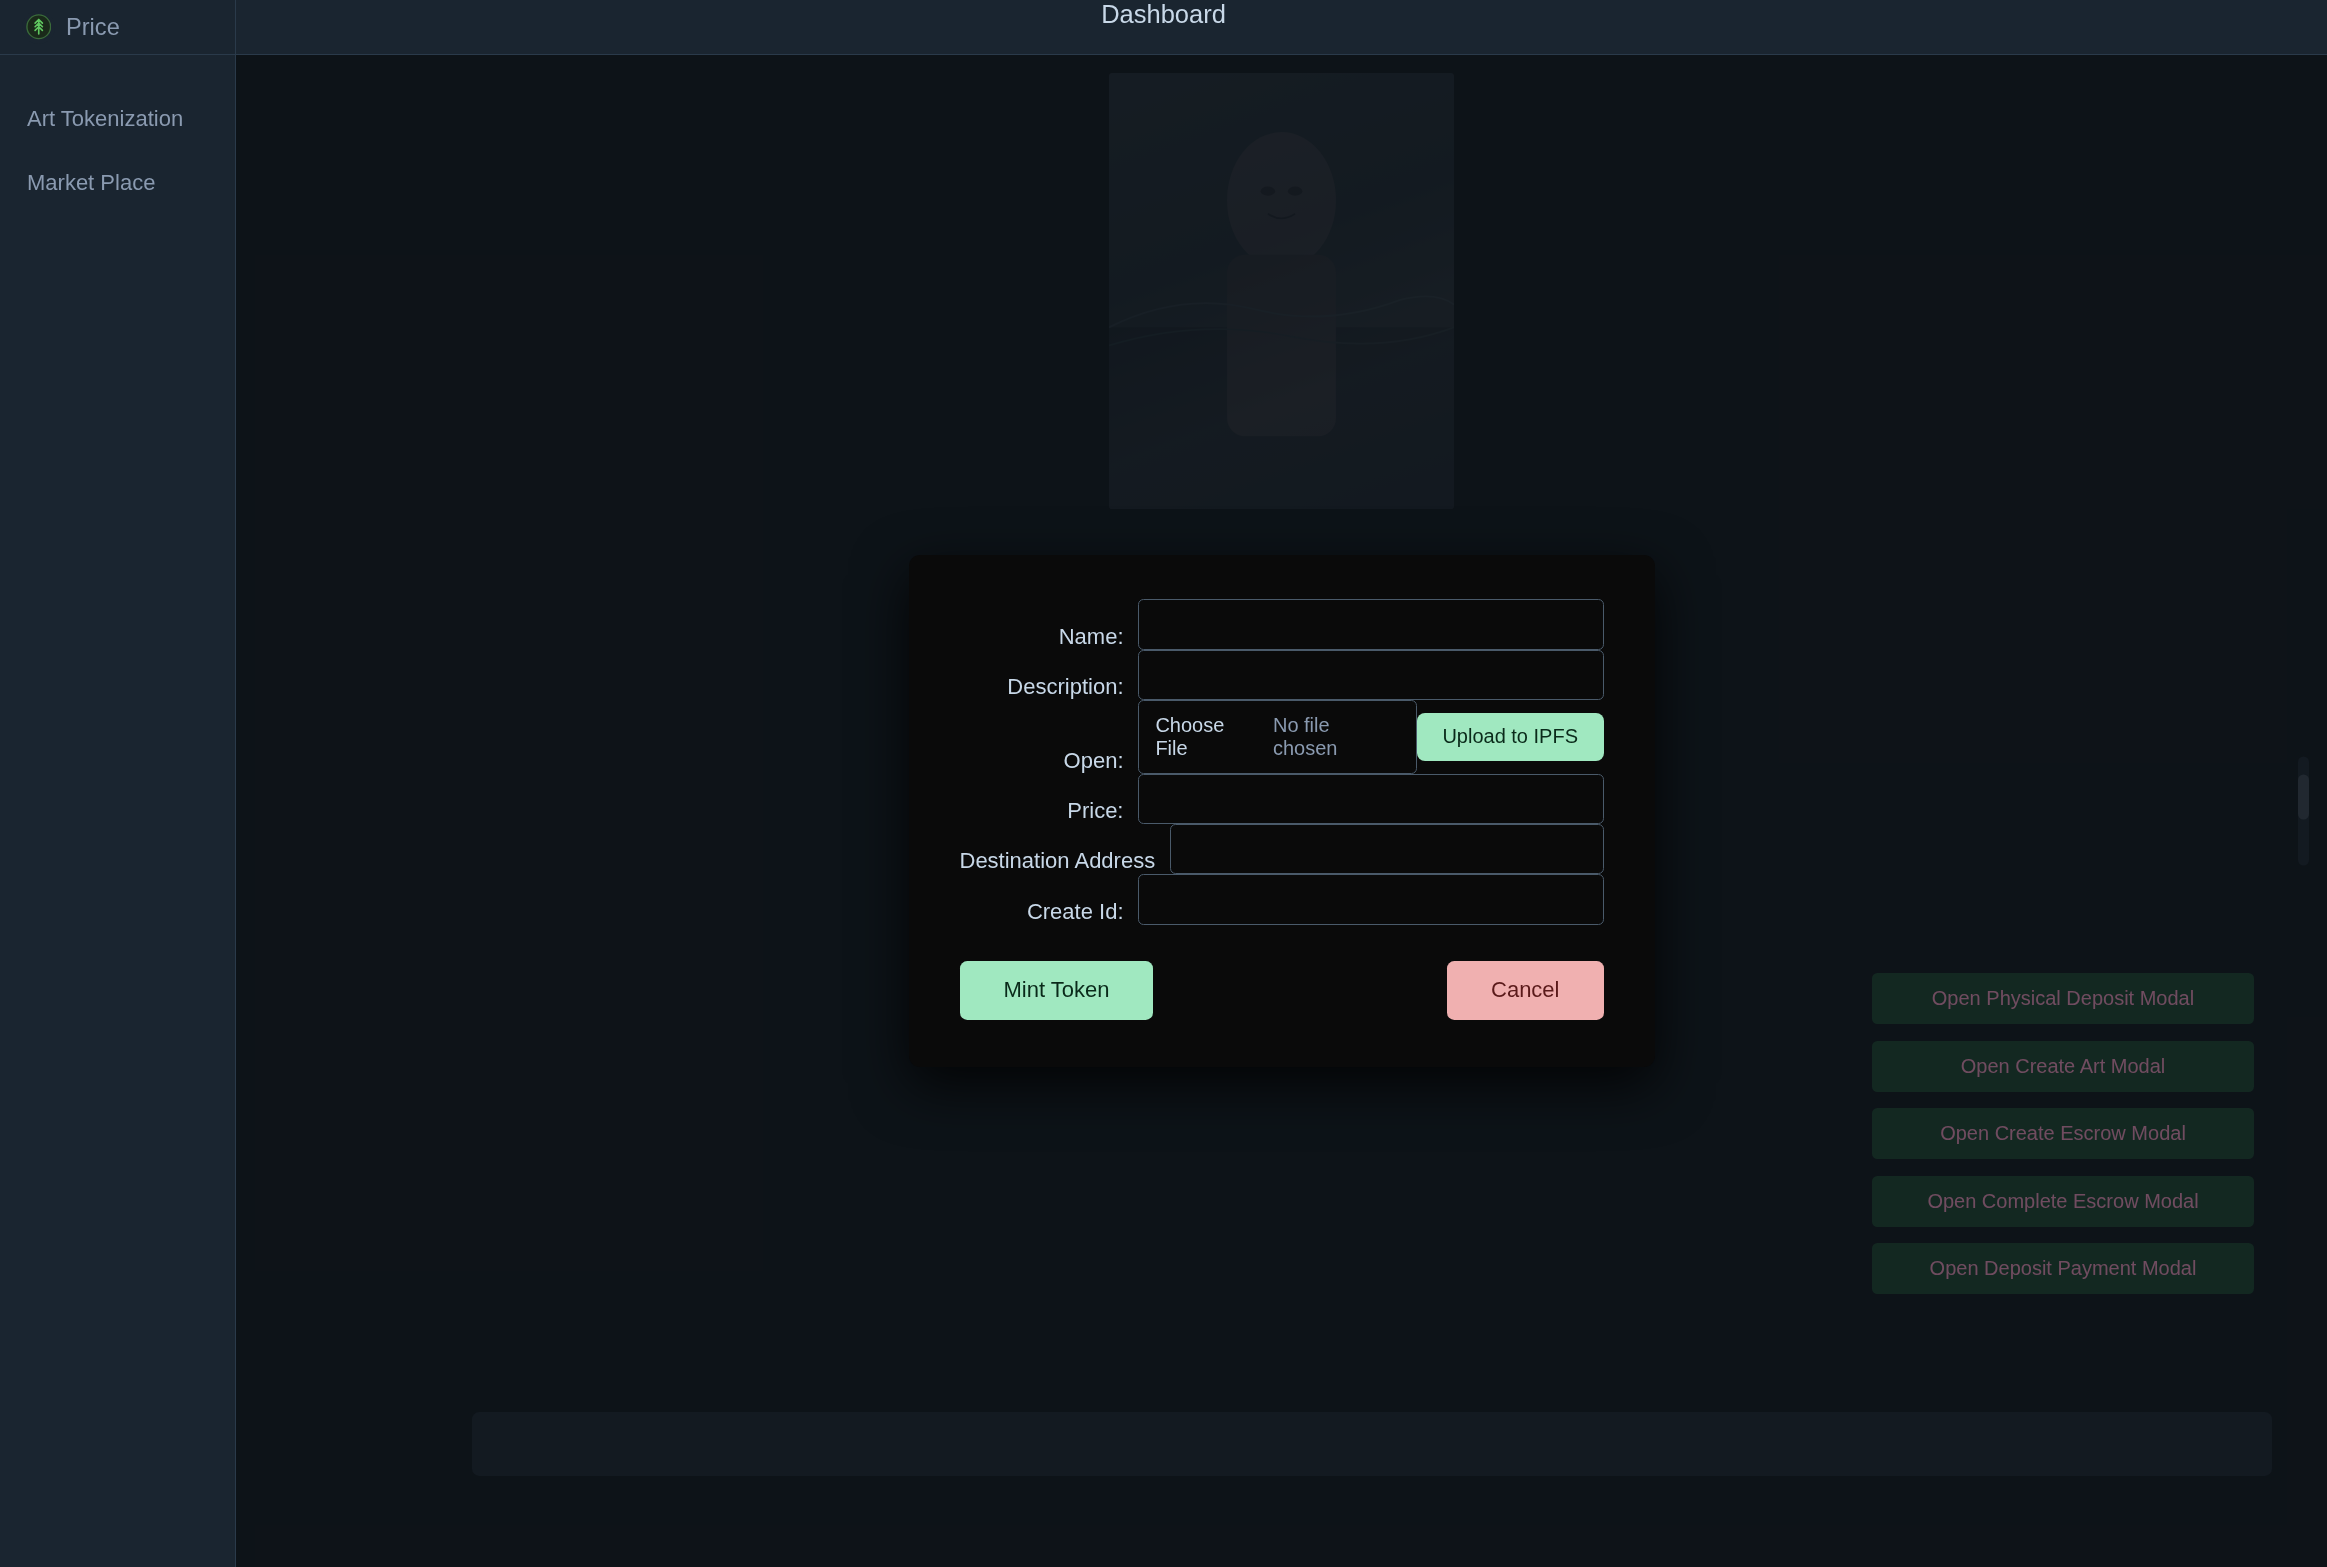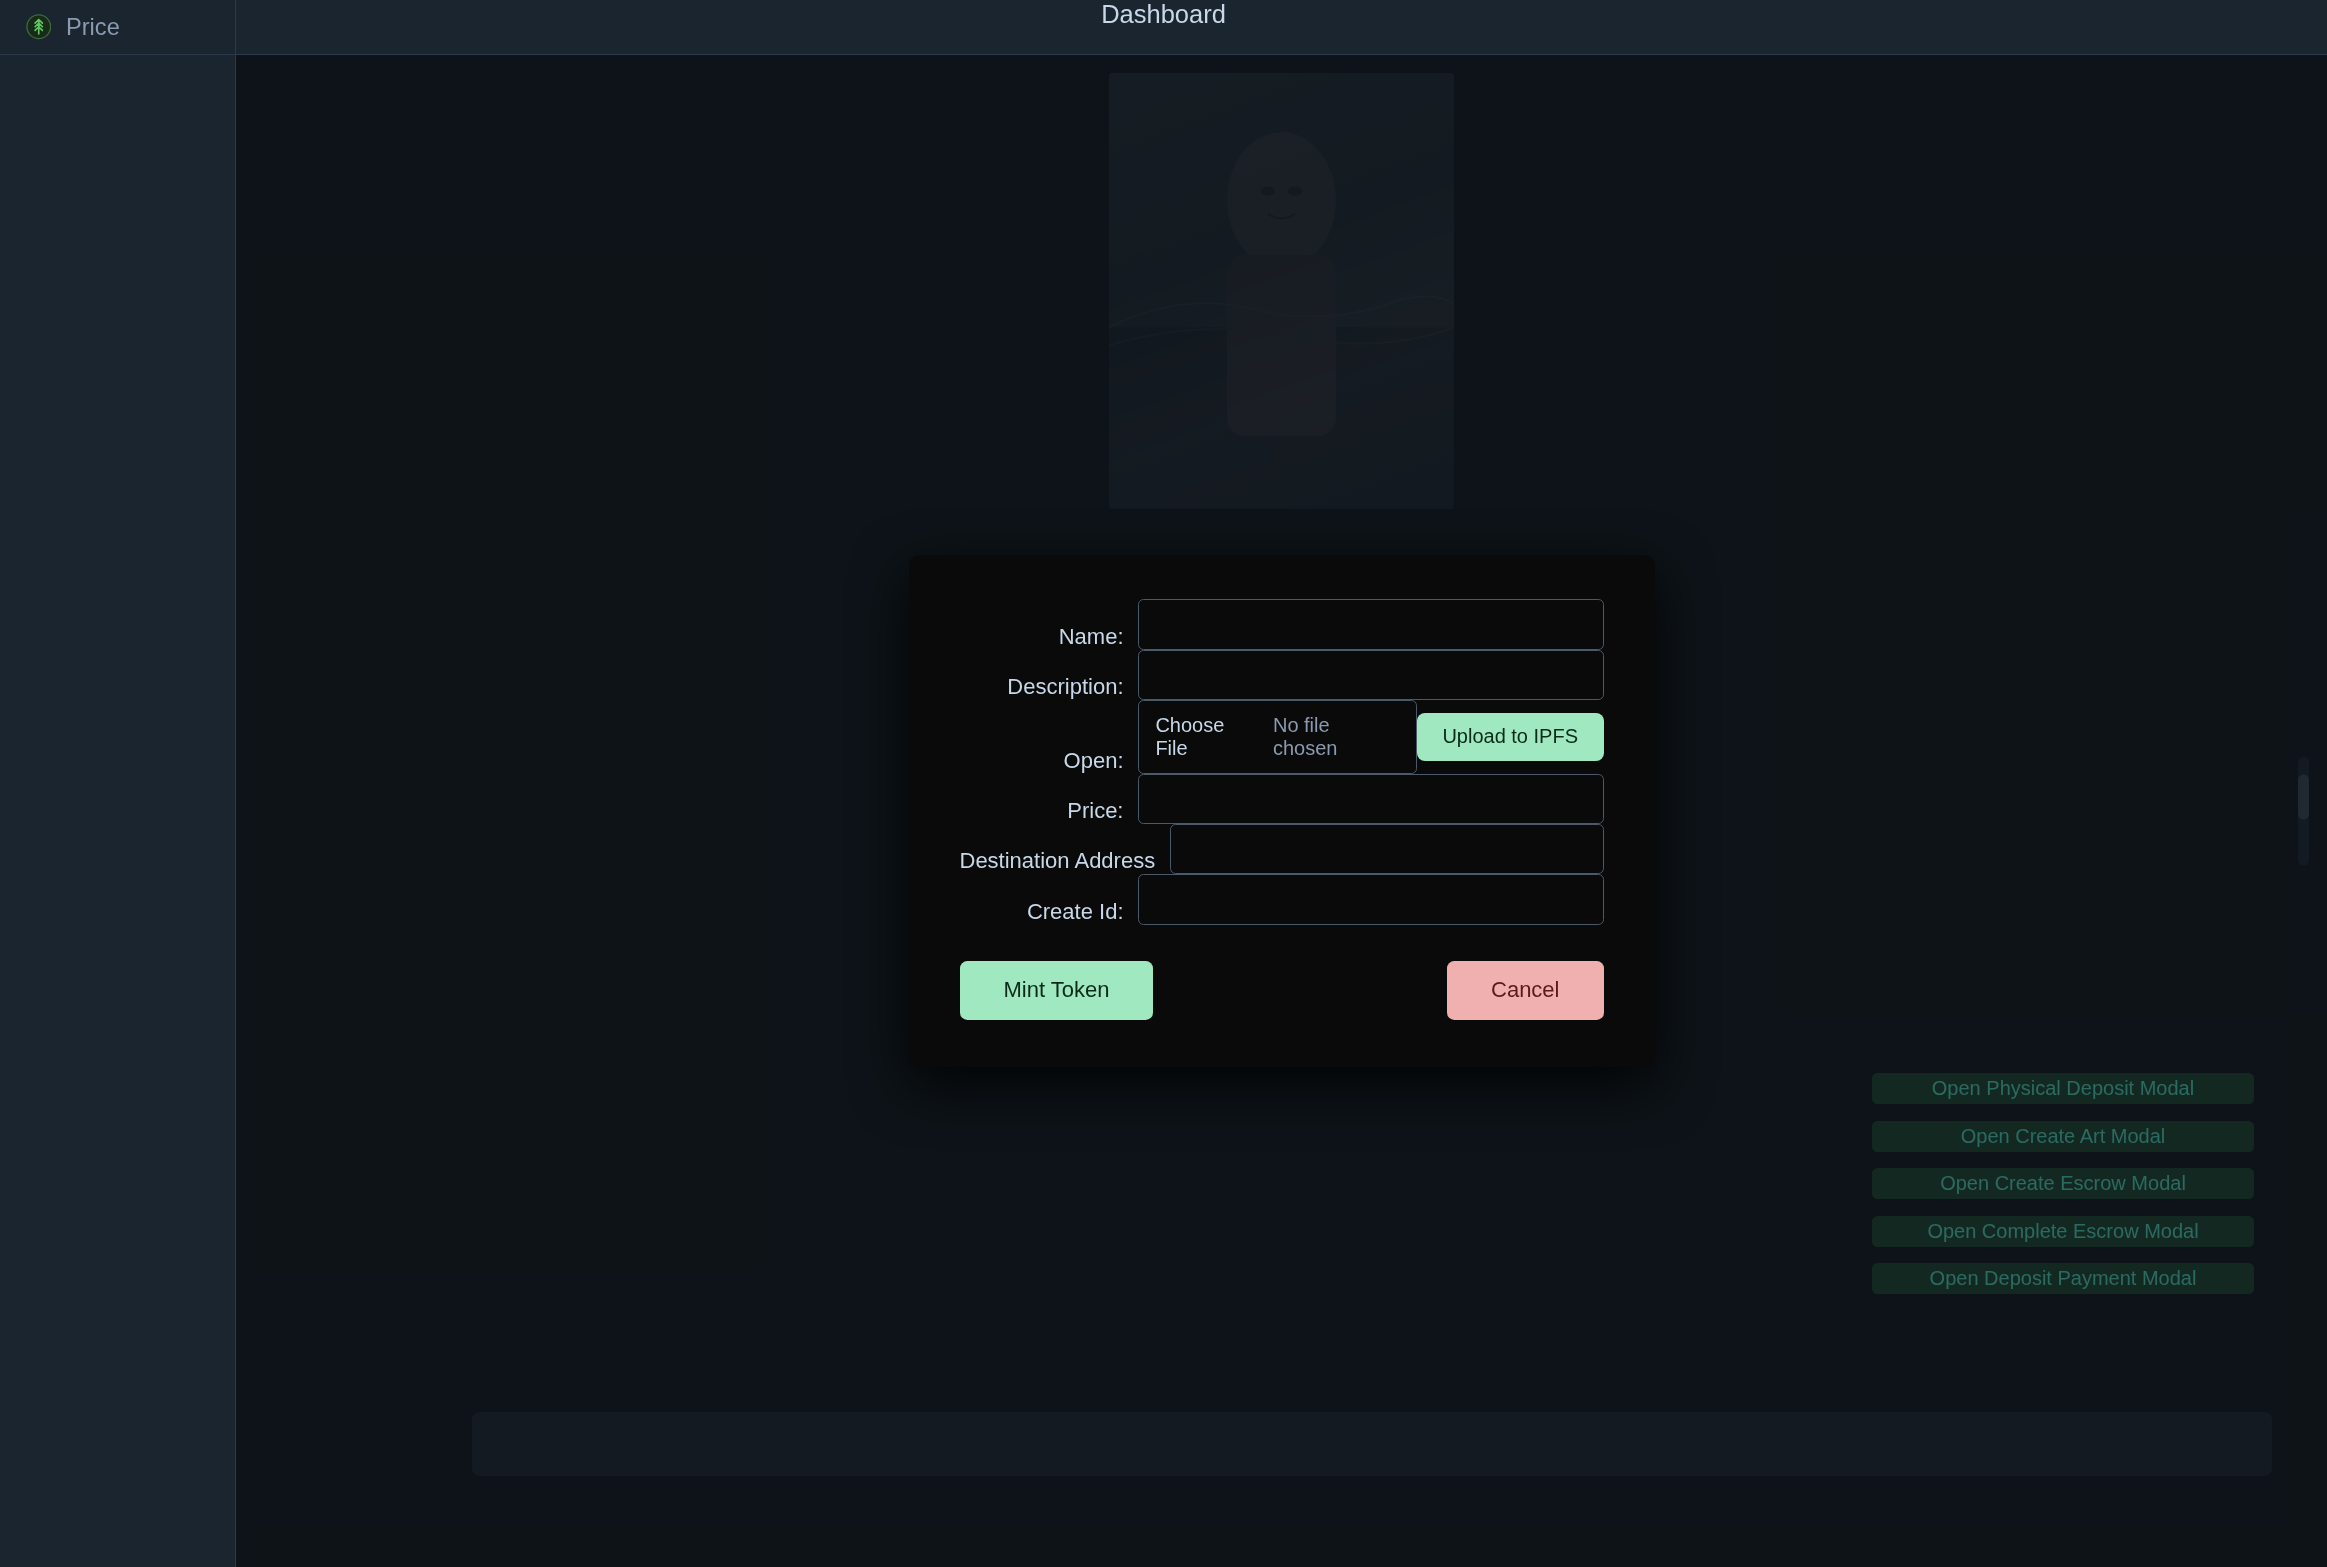--- a/index.html
+++ b/index.html
@@ -113,24 +113,24 @@
     .right-buttons {
       position: absolute;
       right: 73px;
       bottom: 273px;
       display: flex;
       flex-direction: column;
       gap: 16.4px;
     }
     .dashboard-btn {
       background: #2a5a4a;
-      color: #5eead4;
+      color: #f9a8d4;
       border: none;
       border-radius: 5.5px;
-      padding: 4px 33px;
+      padding: 14px 33px;
       font-size: 20px;
       cursor: pointer;
       min-width: 382px;
     }
 
     
     .scroll-indicator {
       position: absolute;
       right: 18px;
       top: 50%;
@@ -283,20 +283,24 @@
 <div class="sidebar">
   <div class="sidebar-header">
     <div class="sidebar-logo">
       <svg viewBox="0 0 28 28" fill="none" xmlns="http://www.w3.org/2000/svg">
         <circle cx="14" cy="14" r="13" fill="#1a2a1a" stroke="#3a6a3a" stroke-width="1.5"></circle>
         <path d="M14 6 L14 22 M10 10 L14 6 L18 10 M10 14 L14 10 L18 14 M10 18 L14 14 L18 18" stroke="#60c860" stroke-width="1.8" stroke-linecap="round" stroke-linejoin="round" fill="none"></path>
       </svg>
     </div>
     <span class="sidebar-roles">Price</span>
   </div>
+  <div class="sidebar-nav">
+    <div class="sidebar-nav-item">Art Tokenization</div>
+    <div class="sidebar-nav-item">Market Place</div>
+  </div>
 </div>
 
 <div class="main">
 
   <div class="artwork-area">
     <div class="artwork-placeholder">
 
       <svg viewBox="0 0 380 480" width="345" height="436" xmlns="http://www.w3.org/2000/svg" style="position:absolute;top:0;left:0;opacity:0.6;">
 
         <rect width="380" height="480" fill="#3a4a5a"></rect>

